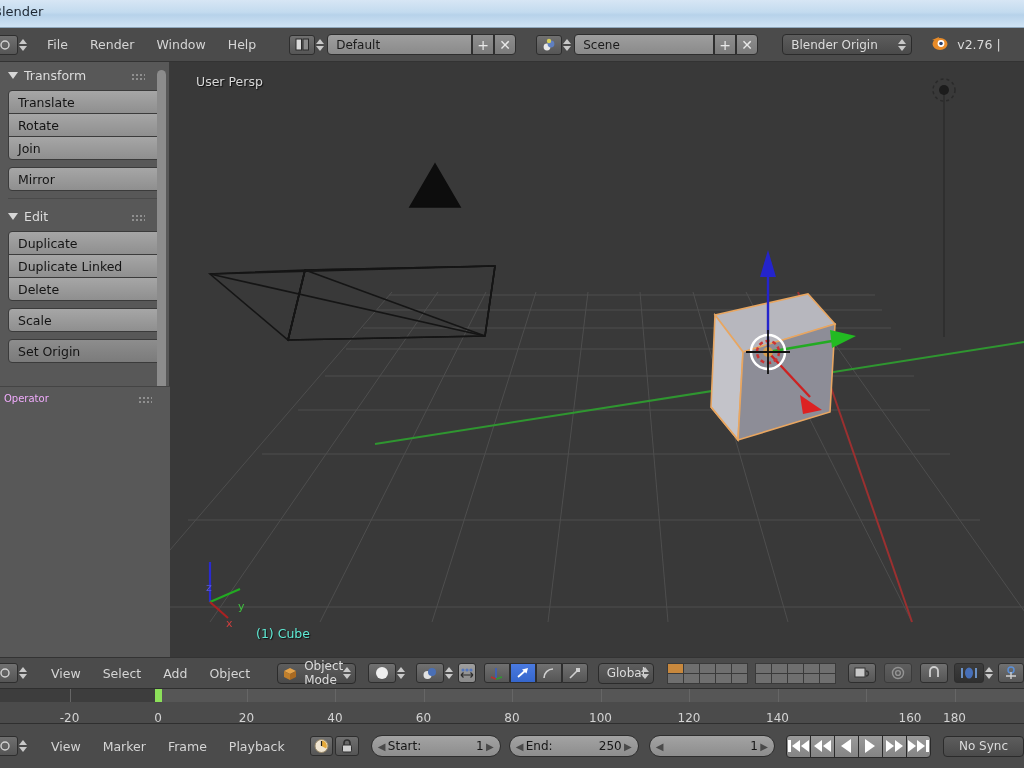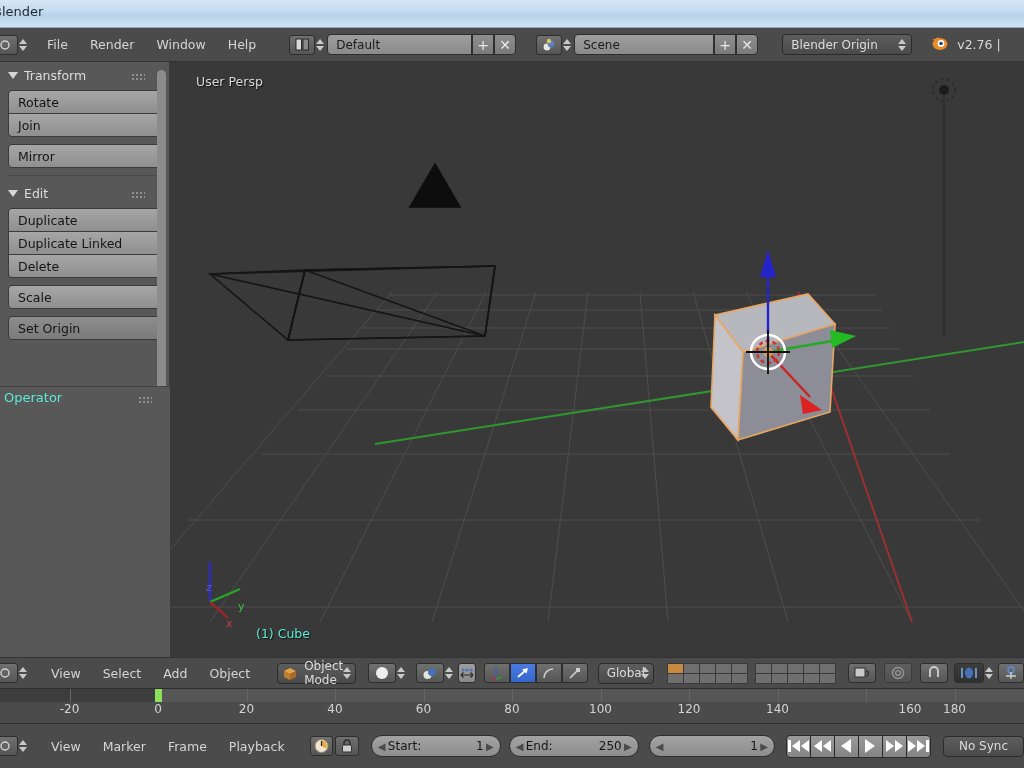--- a/index.html
+++ b/index.html
@@ -100,21 +100,21 @@
   .shelf-scroll .thumb{
     position:absolute; left:0; top:0; width:9px; height:540px;
     background:#8c8c8c; border-radius:5px;
   }
   .divider{ height:1px; background:#4a4a4a; margin:4px 8px; }
 
   .operator-bar{
     position:absolute; left:0; top:386px; width:170px; height:271px;
     background:#585858; border-top:1px solid #444;
   }
-  .operator-bar .lbl{ color:#5eead4; font-size:13px; padding:6px 0 0 4px; }
+  .operator-bar .lbl{ color:#f0abfc; font-size:10px; padding:6px 0 0 4px; }
 
   
   .viewport{
     position:absolute; left:170px; top:62px; width:854px; height:596px;
     background:#393939; overflow:hidden;
   }
   .vp-text{
     position:absolute; left:26px; top:12px; color:#d8d8d8; font-size:12.5px;
     text-shadow:1px 1px 1px #111;
   }
@@ -144,21 +144,21 @@
   .ruler .band{
     position:absolute;left:0;top:0;width:1024px;height:13px;background:#565656;
   }
   .ruler .dim{
     position:absolute;left:0;top:0;height:13px;background:#3d3d3d;
   }
   .ruler .tick{
     position:absolute;top:0;width:1px;height:13px;background:#666;
   }
   .ruler .num{
-    position:absolute;top:13px;color:#d3d3d3;font-size:12px;
+    position:absolute;top:22px;color:#d3d3d3;font-size:12px;
     transform:translateX(-50%);
   }
   .ruler .cursor{
     position:absolute;top:0;width:7px;height:13px;background:#8ce05a;
   }
 
   
   .tl-footer{
     position:absolute; left:0; top:724px; width:1024px; height:44px;
     background:#4b4b4b; display:flex; align-items:center;
@@ -269,20 +269,21 @@
 </div>
 
 <div class="toolshelf">
 
   <div class="panel-head">
     <span class="tri"></span>
     <span>Transform</span>
     <span class="grip"></span>
   </div>
   <div class="tool-group">
+    <div class="tool-btn">Translate</div>
     <div class="tool-btn">Rotate</div>
     <div class="tool-btn">Join</div>
   </div>
   <div class="tool-group">
     <div class="tool-btn single">Mirror</div>
   </div>
 
   <div class="divider"></div>
 
   <div class="panel-head">

